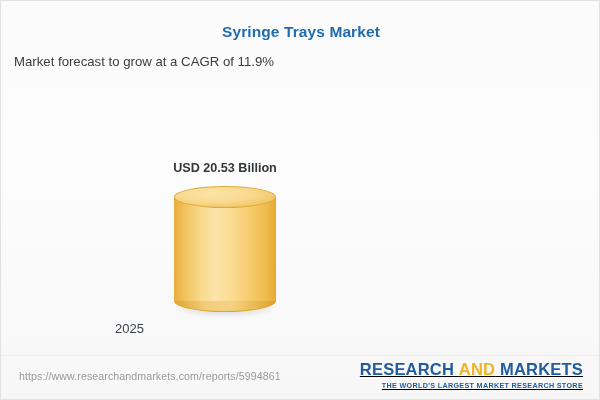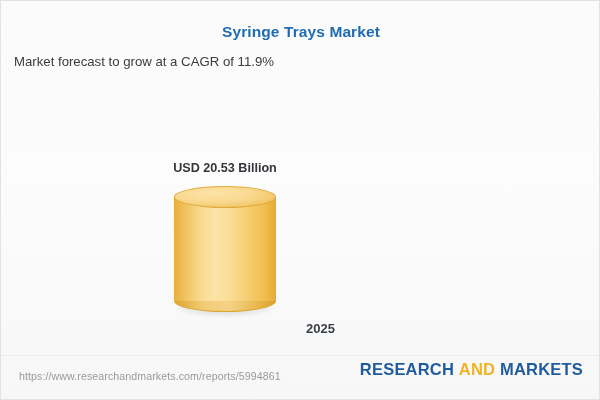--- a/index.html
+++ b/index.html
@@ -62,23 +62,23 @@
     text-align: center;
     font-size: 12.6px;
     font-weight: bold;
     color: #33373c;
     white-space: nowrap;
   }
 
   .category-label {
     position: absolute;
     width: 220px;
-    text-align: right;
+    text-align: left;
     font-size: 13px;
-    font-weight: bold;
+    font-weight: normal;
     color: #3b4046;
   }
 
   
   .cyl {
     position: absolute;
   }
   .cyl-body {
     position: absolute;
     left: 0;
@@ -158,20 +158,21 @@
     top: 369px;
     font-size: 10.6px;
     color: #9a9a9a;
     letter-spacing: 0.1px;
   }
   #brand-logo {
     position: absolute;
     right: 16px;
     top: 360px;
     text-align: right;
+    text-decoration: underline;
   }
   #brand-wordmark {
     font-size: 16.5px;
     font-weight: bold;
     letter-spacing: 0.2px;
     line-height: 1;
     white-space: nowrap;
   }
   .brand-blue { color: #1f5c9e; }
   .brand-gold { color: #f0b323; }
@@ -217,15 +218,16 @@
   </div>
 
   <div id="footer-divider"></div>
 
   <div id="footer-url">https://www.researchandmarkets.com/reports/5994861</div>
 
   <div id="brand-logo">
     <div id="brand-wordmark">
       <span class="brand-blue">RESEARCH</span><span>&nbsp;</span><span class="brand-gold">AND</span><span>&nbsp;</span><span class="brand-blue">MARKETS</span>
     </div>
+    <div id="brand-tagline">THE WORLD'S LARGEST MARKET RESEARCH STORE</div>
   </div>
 
 </div>
 
 </body></html>

